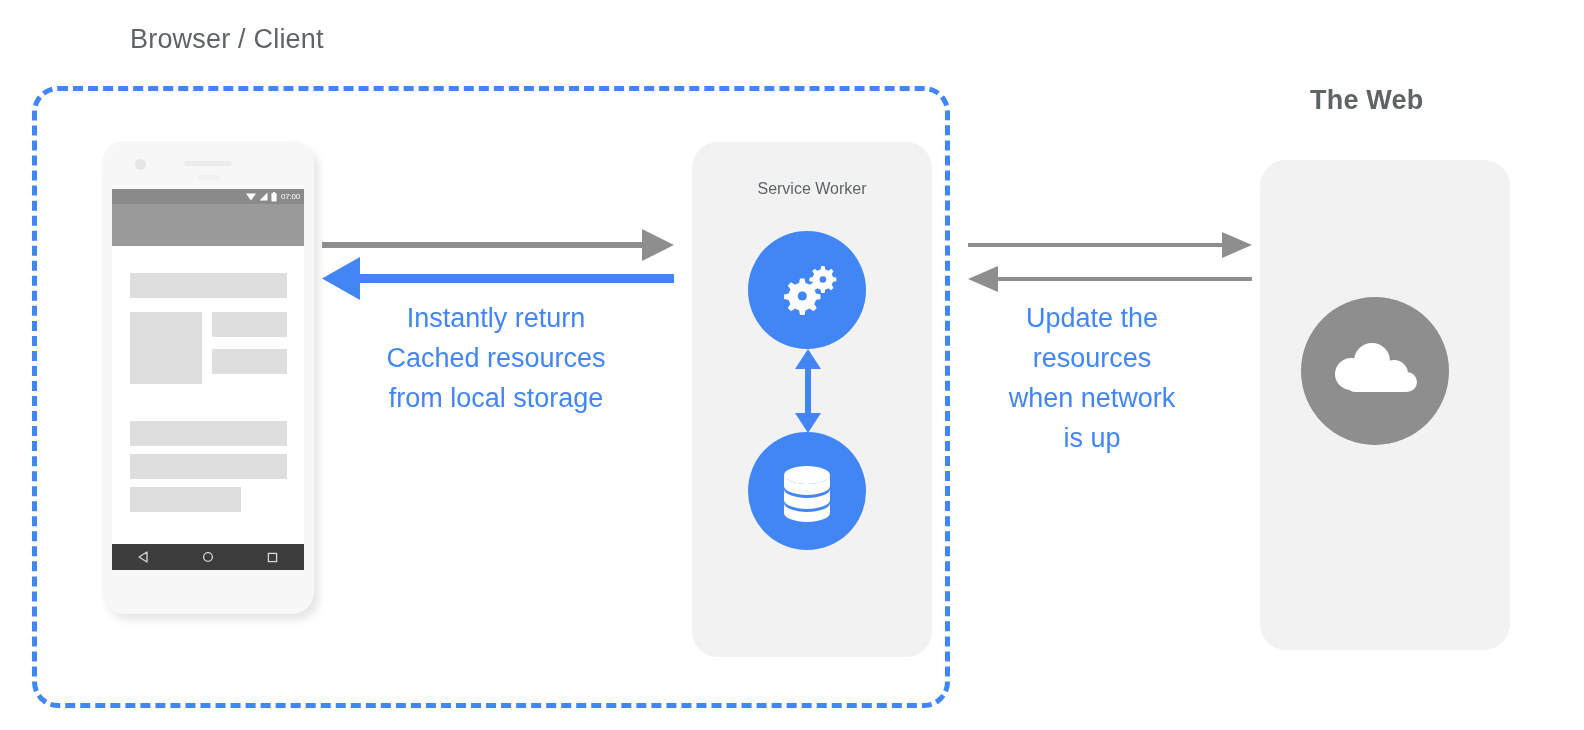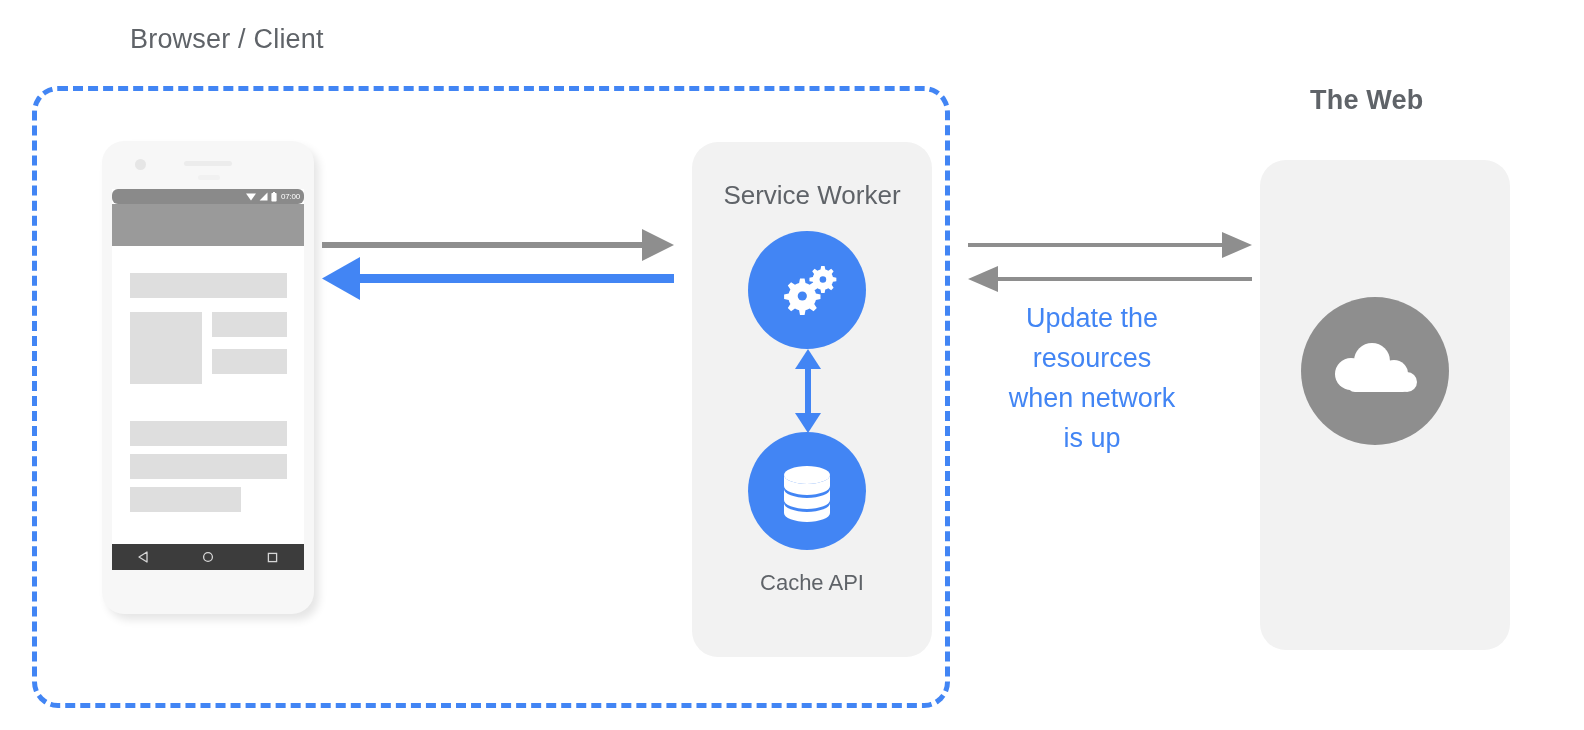--- a/index.html
+++ b/index.html
@@ -81,21 +81,20 @@
   
   #status-bar {
     left: 0; top: 0;
     width: 192px; height: 15px;
     background: #8a8a8a;
     display: flex;
     align-items: center;
     justify-content: flex-end;
     padding-right: 4px;
     box-sizing: border-box;
-    border-radius: 6px;
   }
   .sb-ico { display: block; margin-left: 3px; }
   #status-time {
     color: #ffffff;
     font-size: 8px;
     margin-left: 4px;
     line-height: 1;
     letter-spacing: -0.2px;
   }
   
@@ -131,21 +130,21 @@
     width: 240px;
     height: 515px;
     background: #f2f2f2;
     border-radius: 26px;
   }
   #sw-title {
     left: 692px; top: 180px;
     width: 240px;
     text-align: center;
     color: #5f6368;
-    font-size: 26px;
+    font-size: 16px;
   }
   #cache-title {
     left: 692px; top: 570px;
     width: 240px;
     text-align: center;
     color: #5f6368;
     font-size: 22px;
   }
   .badge-circle {
     border-radius: 50%;
@@ -282,21 +281,20 @@
     <svg width="66" height="66" viewBox="0 0 66 66">
       <g fill="#ffffff">
         <ellipse cx="33" cy="17" rx="23" ry="9"></ellipse>
         <path d="M10 17 v11 a23 9 0 0 0 46 0 v-11 a23 9 0 0 1 -46 0 Z"></path>
         <path d="M10 31 v11 a23 9 0 0 0 46 0 v-11 a23 9 0 0 1 -46 0 Z"></path>
         <path d="M10 45 v10 a23 9 0 0 0 46 0 v-10 a23 9 0 0 1 -46 0 Z"></path>
       </g>
     </svg>
   </div>
 
-  <div class="abs" id="cache-title">Cache API</div>
 
   <div class="abs" id="web-panel"></div>
 
   <div class="abs" id="web-badge">
     <svg width="100" height="70" viewBox="0 0 100 70">
       <g fill="#ffffff">
         <circle cx="47" cy="25" r="18"></circle>
         <circle cx="26" cy="38" r="16"></circle>
         <circle cx="69" cy="38" r="14"></circle>
         <circle cx="82" cy="46" r="10"></circle>
@@ -324,19 +322,22 @@
       <rect x="0" y="21" width="258" height="4" fill="#8e8e8e"></rect>
       <path d="M284 23 L254 10 L254 36 Z" fill="#8e8e8e"></path>
     </g>
 
     <g>
       <rect x="26" y="55" width="258" height="4" fill="#8e8e8e"></rect>
       <path d="M0 57 L30 44 L30 70 Z" fill="#8e8e8e"></path>
     </g>
   </svg>
 
+  <div class="note abs" id="note-left">Instantly return
+Cached resources
+from local storage</div>
 
   <div class="note abs" id="note-right">Update the
 resources
 when network
 is up</div>
 
 </div>
 
 </body></html>

